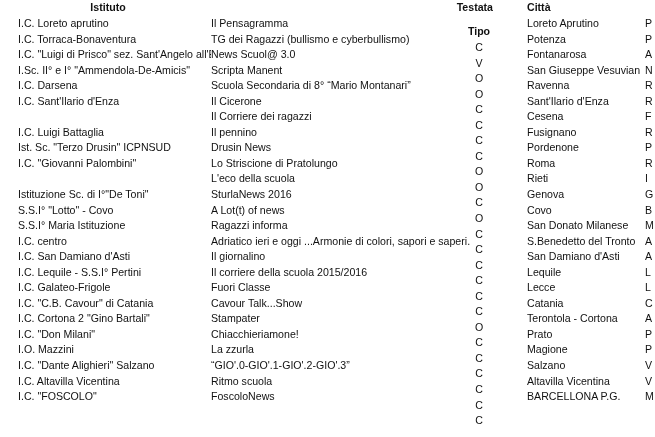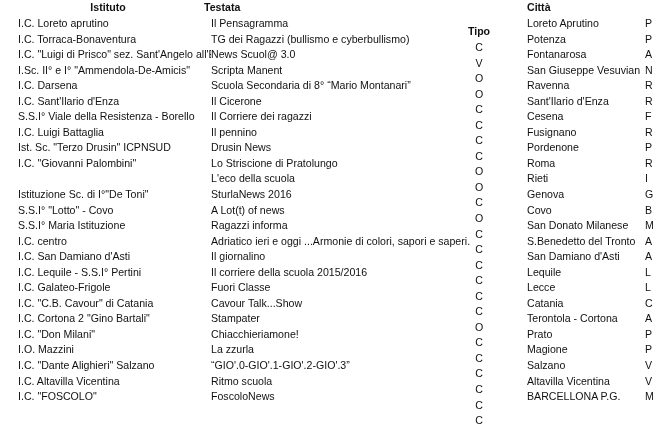--- a/index.html
+++ b/index.html
@@ -40,21 +40,21 @@
       white-space: nowrap;
       overflow: visible;
     }
     .c-istituto { left: 18px; width: 193px; overflow: hidden; }
     .c-testata  { left: 211px; }
     .c-tipo     { left: 468px; width: 22px; text-align: center; margin-top: 24px; }
     .c-citta    { left: 527px; width: 128px; overflow: hidden; }
     .c-prov     { left: 645px; }
 
     .header-row .c-istituto { left: 18px; width: 180px; text-align: center; overflow: visible; }
-    .header-row .c-testata  { left: 204px; width: 270px; text-align: left; }
+    .header-row .c-testata  { left: 223px; width: 270px; text-align: right; }
     .header-row .c-tipo     { left: 465px; width: 28px; text-align: center; }
     .header-row .c-citta    { left: 527px; width: 110px; text-align: left; overflow: visible; }
     .header-row .c-prov     { left: 663px; }
 
     .body-rows { padding-top: 1px; }
   </style>
 </head>
 <body>
 
 <div class="table">
@@ -102,21 +102,20 @@
         <span class="cell c-prov">R</span>
       </div>
       <div class="row">
         <span class="cell c-istituto">I.C. Sant'Ilario d'Enza</span>
         <span class="cell c-testata">Il Cicerone</span>
         <span class="cell c-tipo">C</span>
         <span class="cell c-citta">Sant'Ilario d'Enza</span>
         <span class="cell c-prov">R</span>
       </div>
       <div class="row">
-        <span class="cell c-istituto">S.S.I° Viale della Resistenza - Borello</span>
         <span class="cell c-testata">Il Corriere dei ragazzi</span>
         <span class="cell c-tipo">C</span>
         <span class="cell c-citta">Cesena</span>
         <span class="cell c-prov">F</span>
       </div>
       <div class="row">
         <span class="cell c-istituto">I.C. Luigi Battaglia</span>
         <span class="cell c-testata">Il pennino</span>
         <span class="cell c-tipo">C</span>
         <span class="cell c-citta">Fusignano</span>

